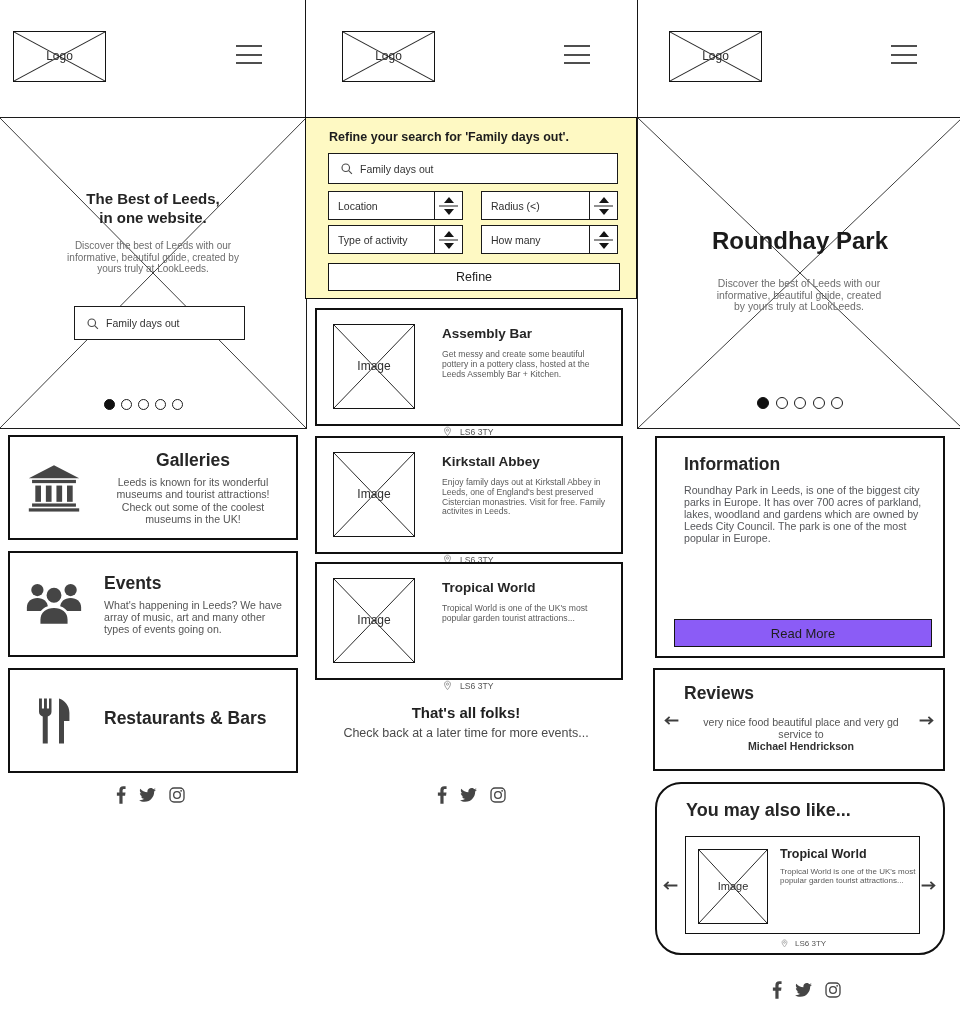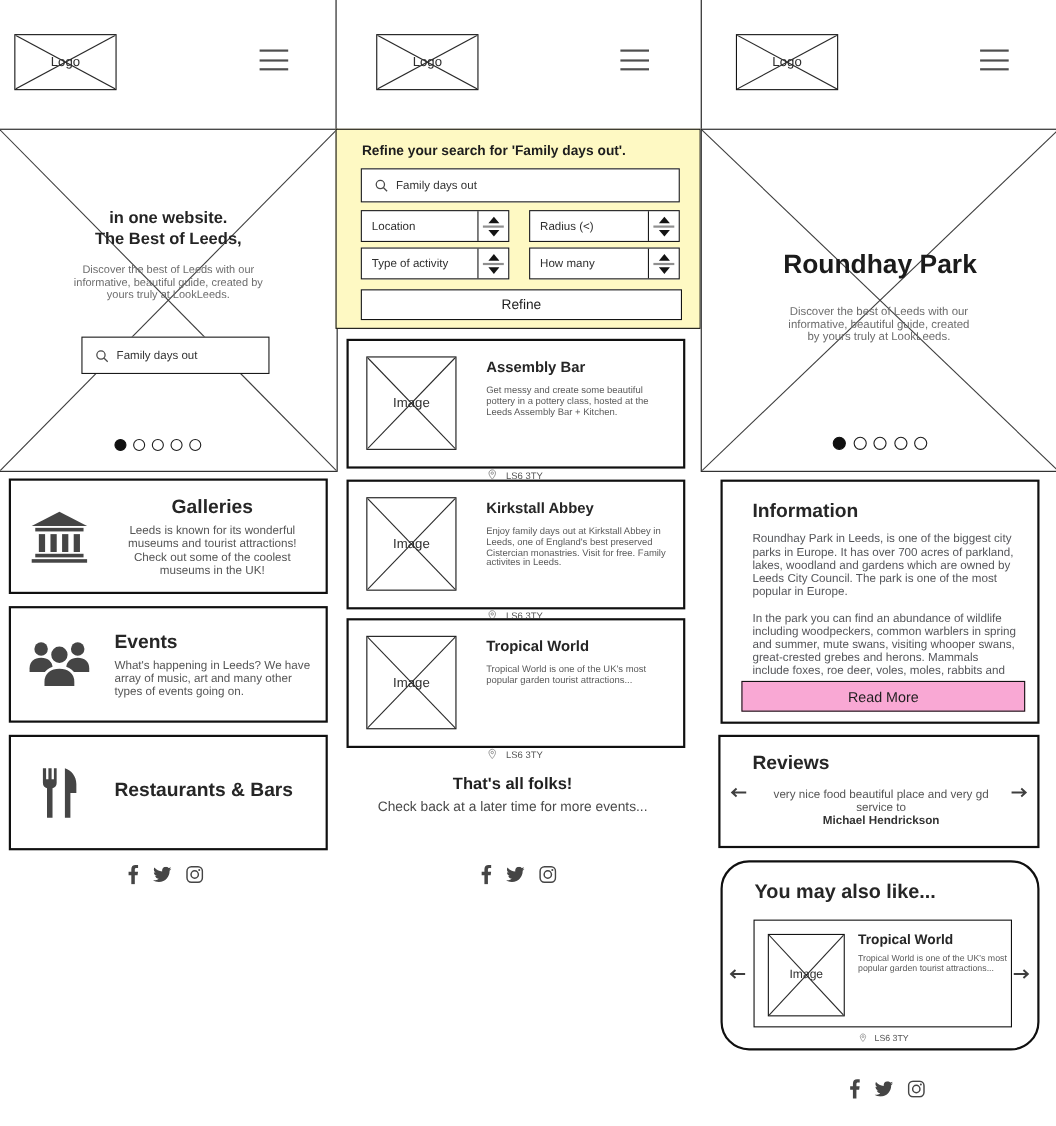--- a/index.html
+++ b/index.html
@@ -90,22 +90,22 @@
         <i></i>
         <i></i>
       </div>
 
     <div class="hero" style="left:-1px;top:117px;width:306px;height:310px;">
       <svg class="cross" viewBox="0 0 100 100" preserveAspectRatio="none">
           <line x1="0" y1="0" x2="100" y2="100" stroke="#3d3d3d" stroke-width="1" vector-effect="non-scaling-stroke"></line>
           <line x1="0" y1="100" x2="100" y2="0" stroke="#3d3d3d" stroke-width="1" vector-effect="non-scaling-stroke"></line>
         </svg>
       <div class="h1-title" style="top:72px;">
+        <div>The Best of Leeds,</div>
         <div>in one website.</div>
-        <div>The Best of Leeds,</div>
       </div>
       <div class="h1-desc" style="left:58px;top:122px;width:190px;">Discover the best of Leeds with our informative, beautiful guide, created by yours truly at LookLeeds.</div>
       <div class="search" style="left:74px;top:188px;width:158px;height:32px;">
         <svg width="13" height="13" viewBox="0 0 18 18" fill="none" stroke="#4a4a4a" stroke-width="1.6">
             <circle cx="8" cy="8" r="5.2"></circle>
             <path d="M12 12l4.5 4.5"></path>
           </svg>
         <span class="sval">Family days out</span>
       </div>
       <div class="dots" style="left:0;right:20px;top:281px;">
@@ -343,22 +343,21 @@
         <span class="dot" style="width:10px;height:10px;"></span>
         <span class="dot" style="width:10px;height:10px;"></span>
         <span class="dot" style="width:10px;height:10px;"></span>
         <span class="dot" style="width:10px;height:10px;"></span>
       </div>
     </div>
 
     <div class="panel-box" style="left:655px;top:436px;width:290px;height:222px;">
       <div class="box-title" style="left:27px;top:16px;">Information</div>
       <div class="info-p" style="top:46px;">Roundhay Park in Leeds, is one of the biggest city parks in Europe. It has over 700 acres of parkland, lakes, woodland and gardens which are owned by Leeds City Council. The park is one of the most popular in Europe.</div>
-      <div class="info-p" style="top:118px;">In the park you can find an abundance of wildlife including woodpeckers, common warblers in spring and summer, mute swans, visiting whooper swans, great-crested grebes and herons. Mammals include foxes, roe deer, voles, moles, rabbits and</div>
-      <div class="btn" style="left:17px;top:181px;width:256px;height:26px;font-size:13px;background:#f9a8d4;">Read More</div>
+      <div class="btn" style="left:17px;top:181px;width:256px;height:26px;font-size:13px;background:#8b5cf6;">Read More</div>
     </div>
 
     <div class="panel-box" style="left:653px;top:668px;width:292px;height:103px;">
       <div class="box-title" style="left:29px;top:13px;">Reviews</div>
       <span class="nav-arrow" style="left:9px;top:45px;"><svg width="16" height="11" viewBox="0 0 20 12">
             <path d="M18 6H3M7 1.5 2 6l5 4.5" stroke="#3e3e3e" stroke-width="2.2" fill="none"></path>
           </svg></span>
       <span class="nav-arrow" style="right:9px;top:45px;"><svg width="16" height="11" viewBox="0 0 20 12">
             <path d="M2 6h15M13 1.5 18 6l-5 4.5" stroke="#3e3e3e" stroke-width="2.2" fill="none"></path>
           </svg></span>

